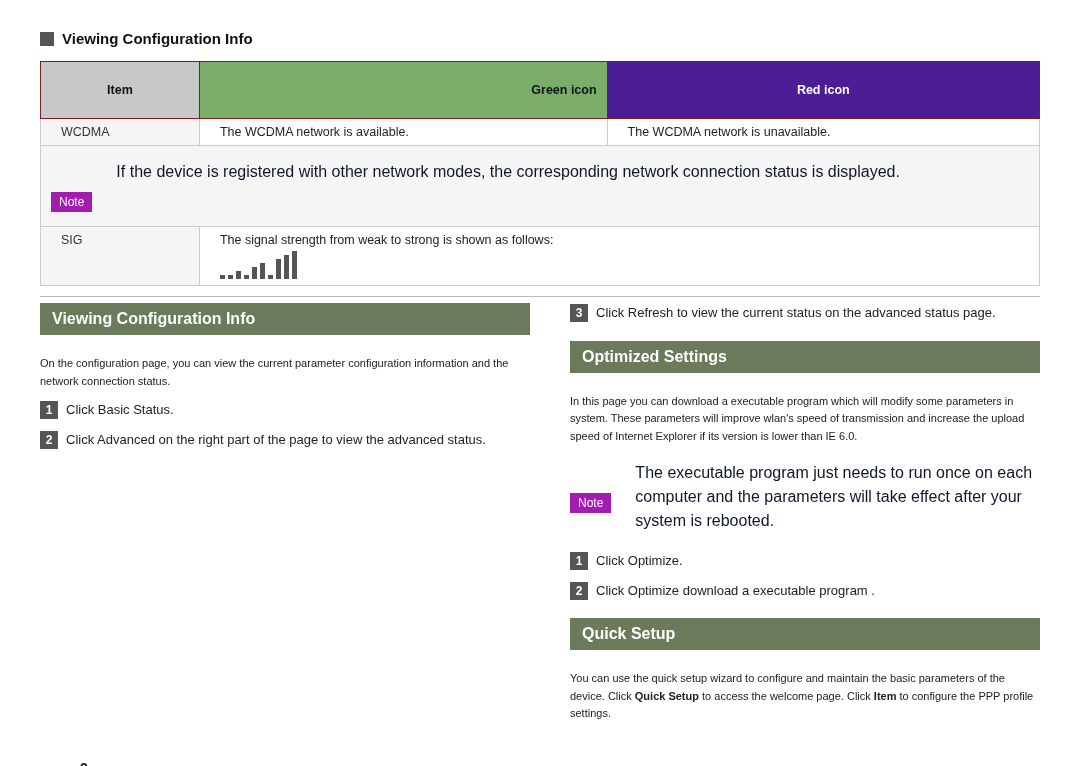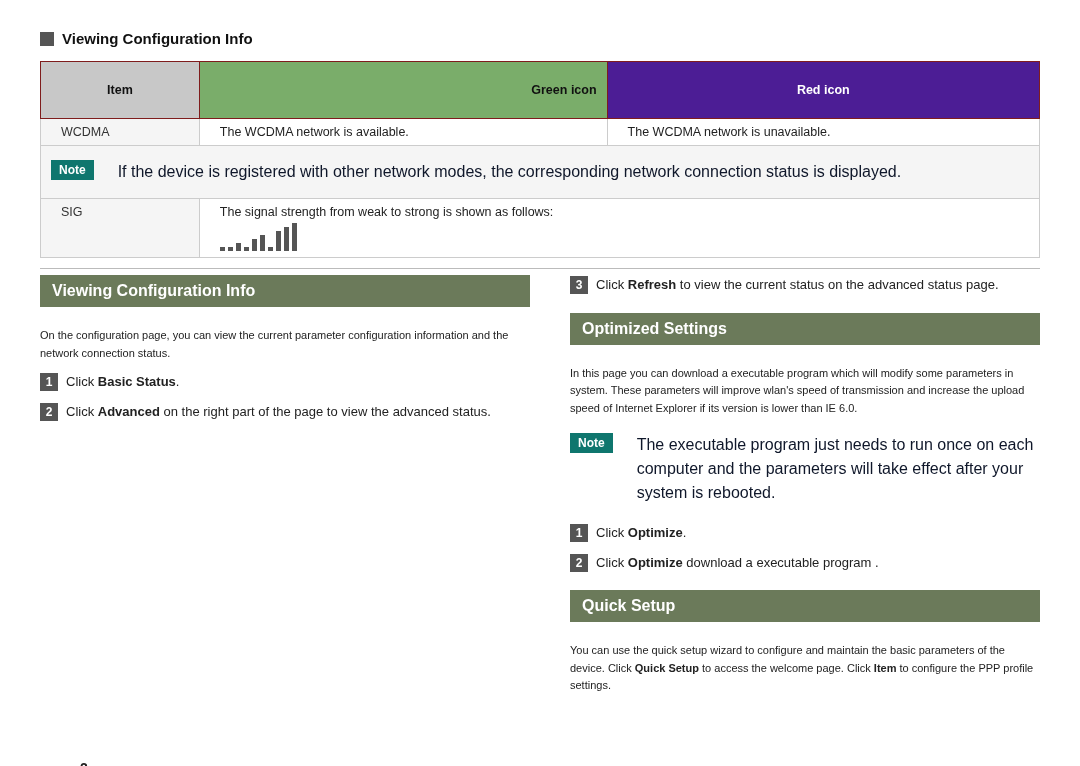--- a/index.html
+++ b/index.html
@@ -95,27 +95,28 @@
     }
 
     .note-box {
       display: flex;
       align-items: flex-start;
       gap: 8px;
       padding: 6px 0;
     }
 
     .note-label {
-      background: #0f766e;
+      background: #a21caf;
       color: #fff;
-      font-weight: bold;
+      font-weight: normal;
       font-size: 12px;
       padding: 3px 8px;
       white-space: nowrap;
       flex-shrink: 0;
+      margin-top: 32px;
     }
 
     .note-text {
       font-size: 16px;
       color: #0f172a;
       line-height: 1.5;
       padding-left: 16px;
     }
 
     
@@ -177,21 +178,21 @@
       margin-top: 1px;
     }
 
     .step-text {
       font-size: 13px;
       color: #222;
       line-height: 1.5;
     }
 
     .step-text b {
-      font-weight: bold;
+      font-weight: normal;
     }
 
     
     .page-number {
       position: absolute;
       bottom: 20px;
       left: 40px;
       font-weight: bold;
       font-size: 14px;
     }

